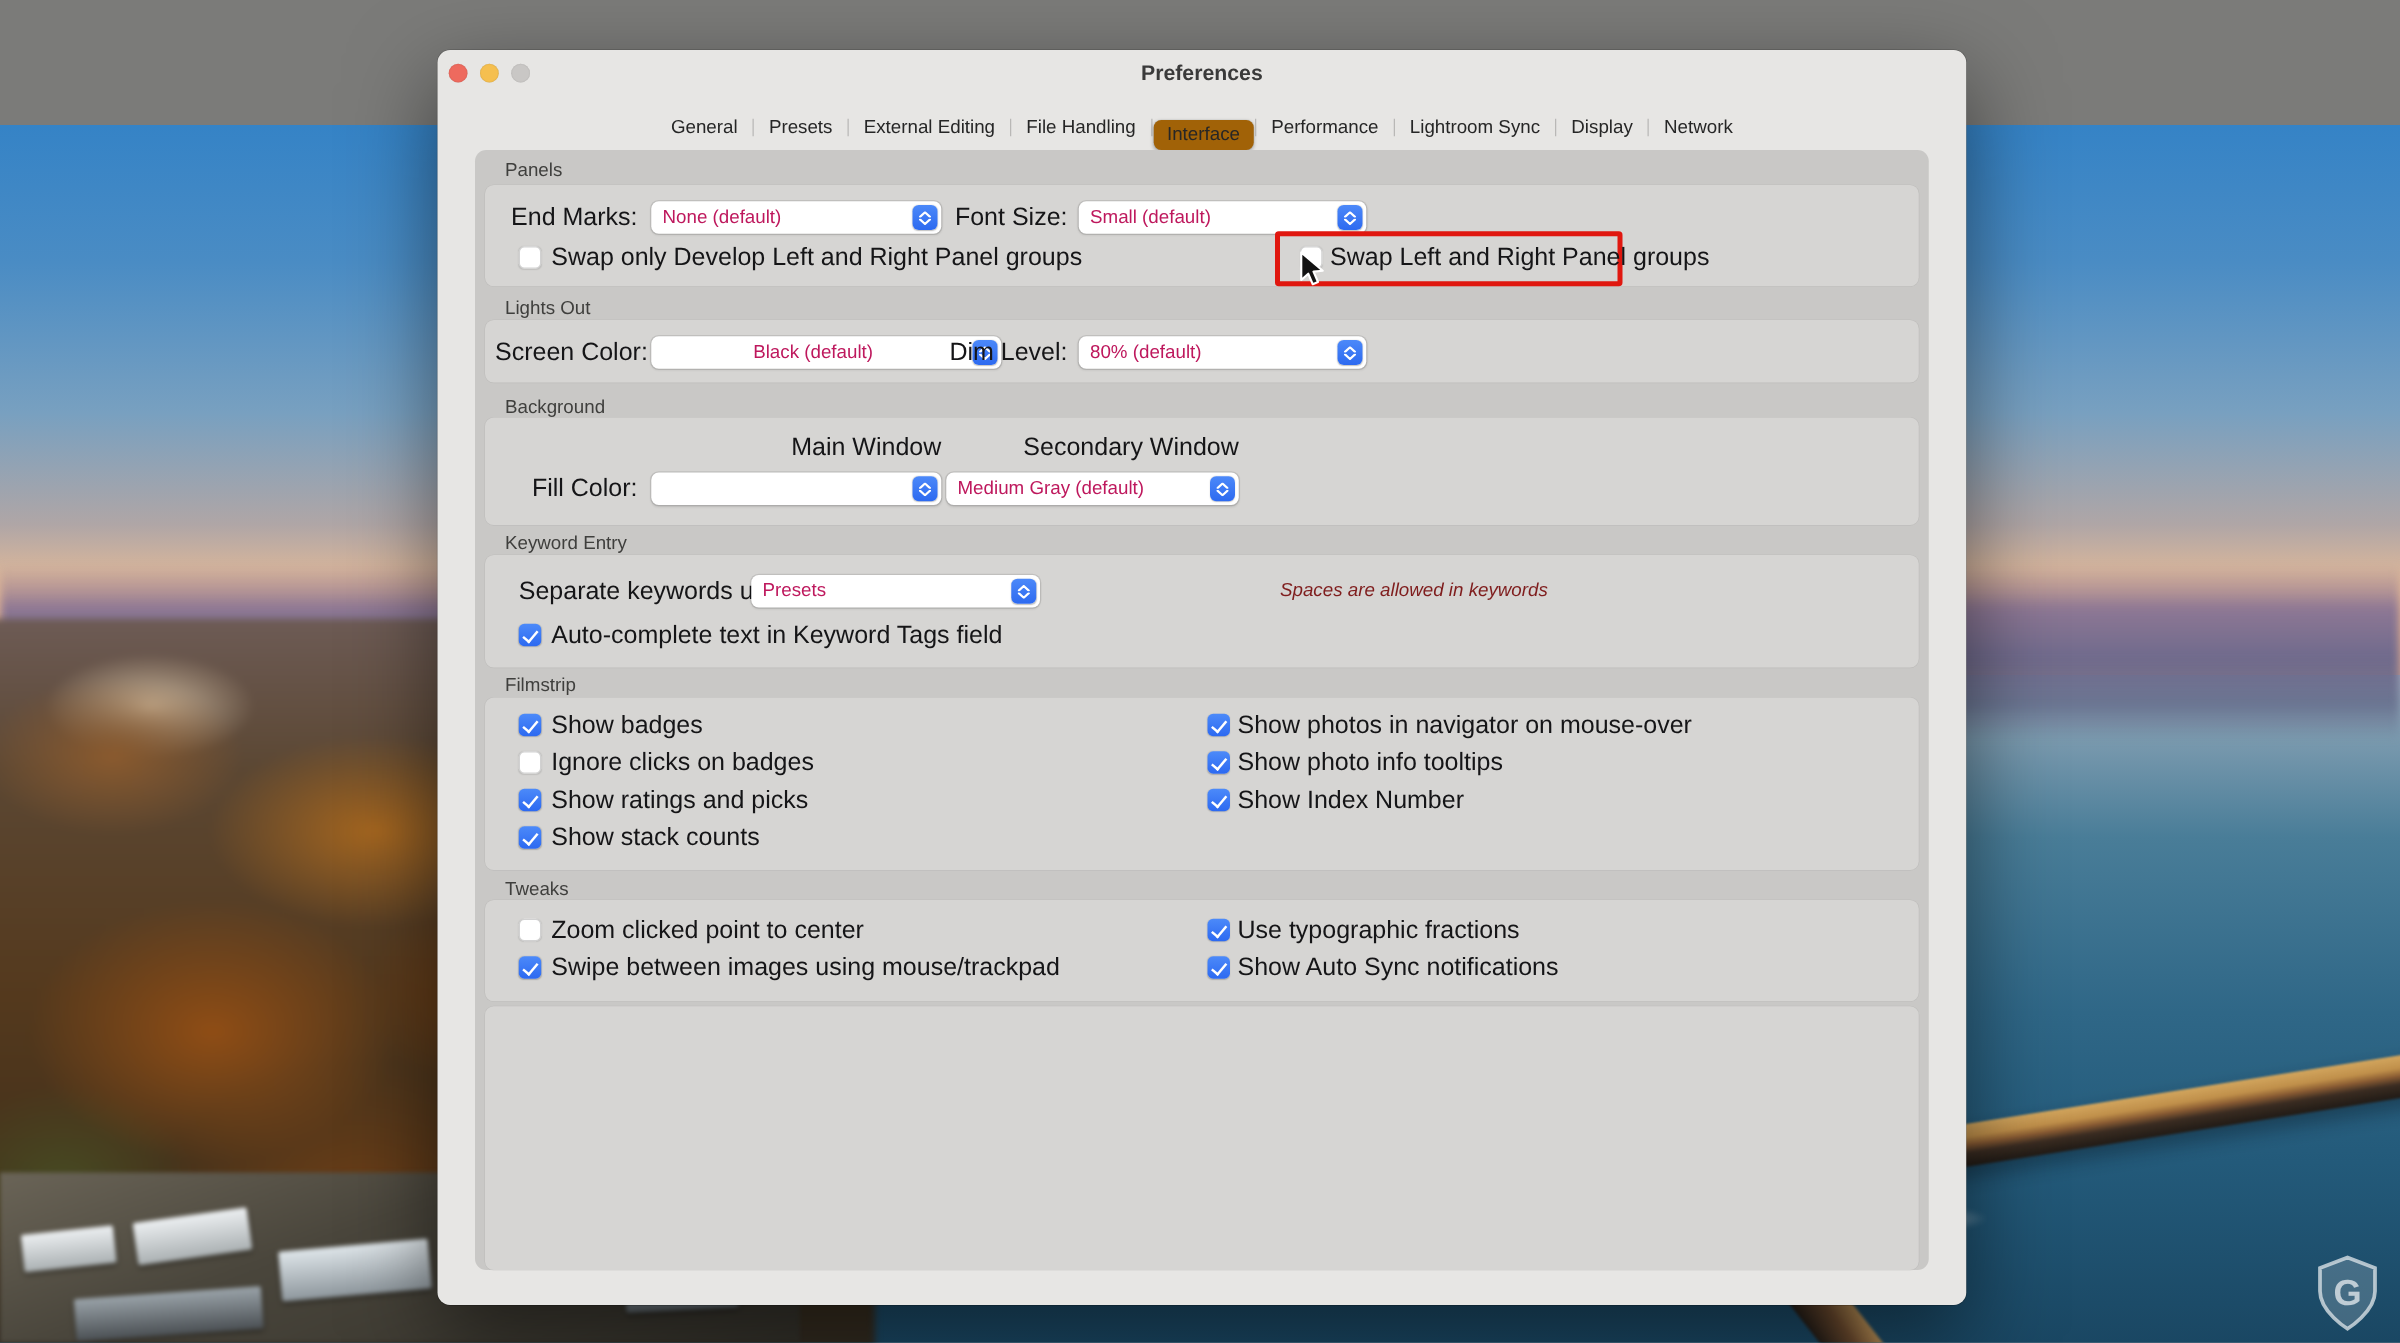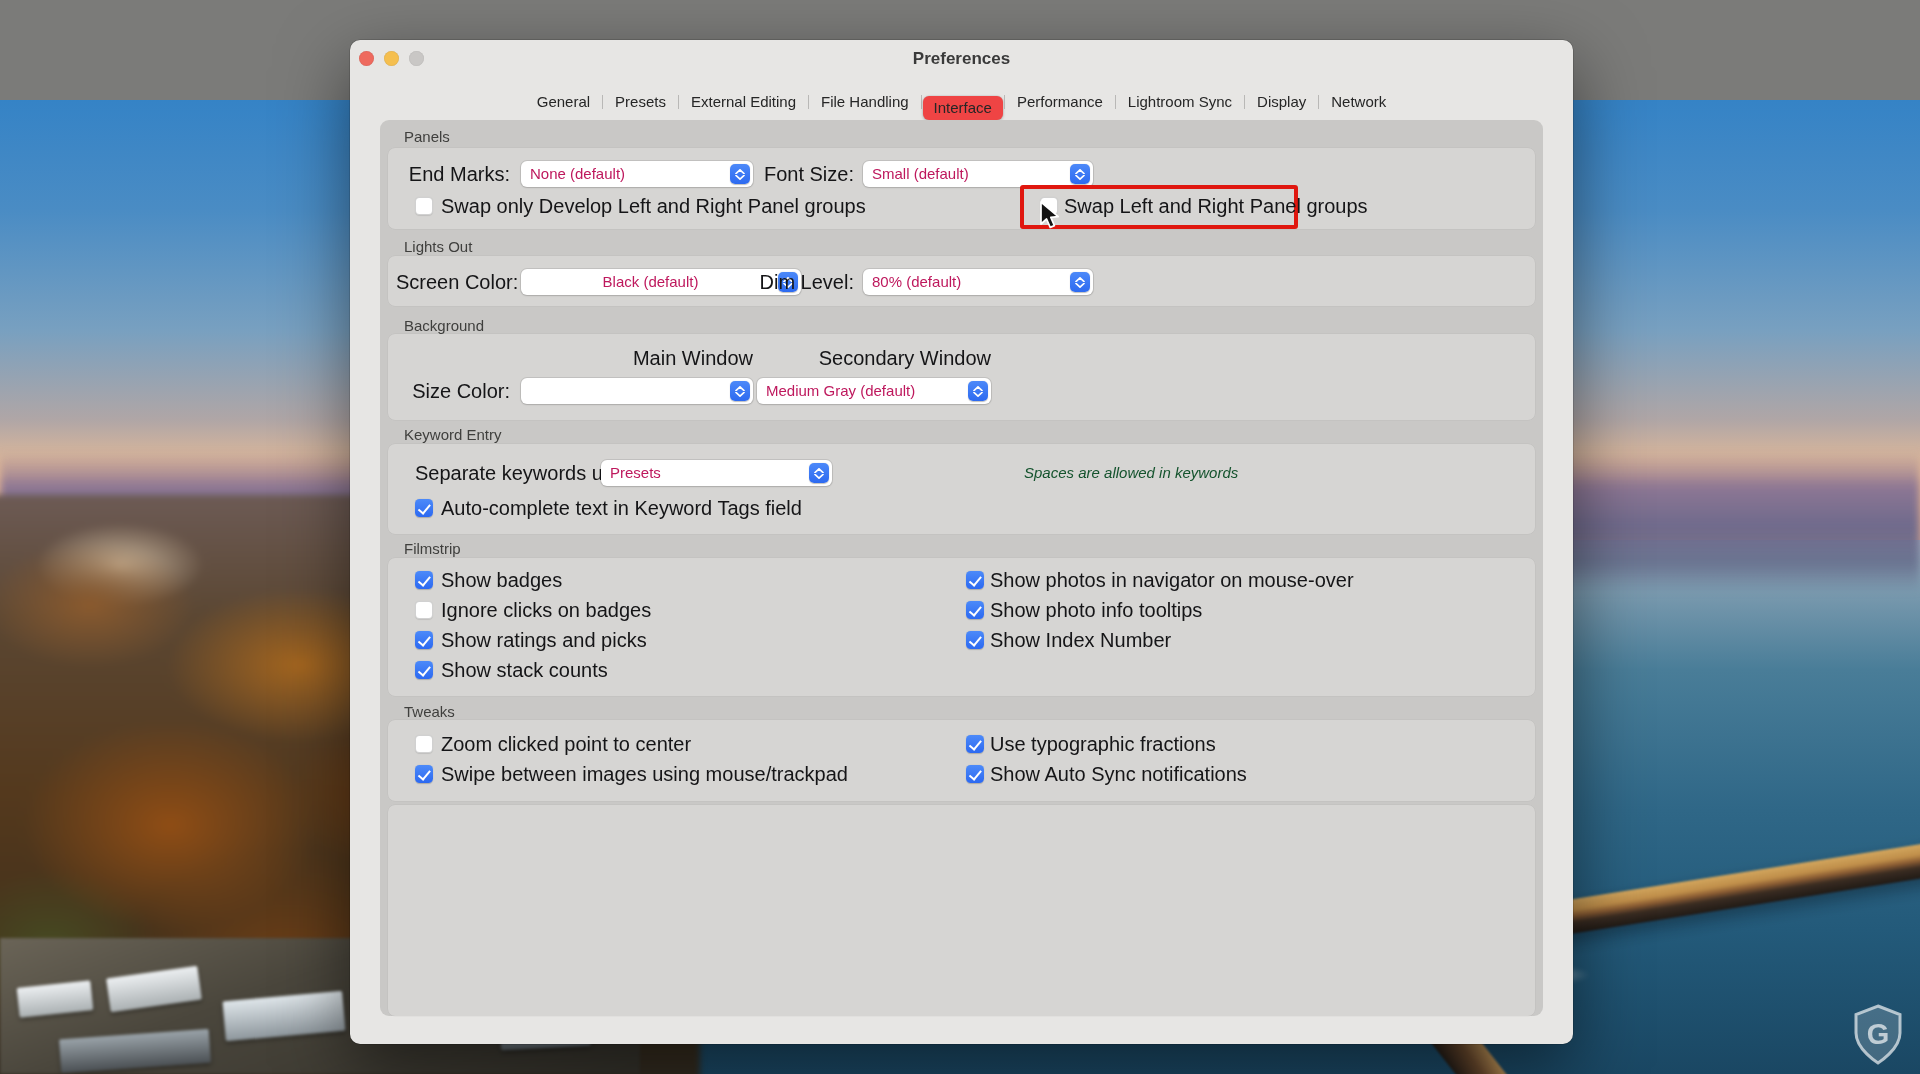--- a/index.html
+++ b/index.html
@@ -39,31 +39,31 @@
   .win { position:absolute; left:350px; top:40px; width:1223px; height:1004px; background:#e7e6e4; border-radius:10px;
     box-shadow:0 25px 70px rgba(0,0,0,.5), 0 0 0 0.5px rgba(0,0,0,.25); }
   .win-title { position:absolute; left:0; right:0; top:8px; height:22px; text-align:center; font-size:17px; font-weight:bold; color:#3a3a3a; line-height:22px; }
   .tl { position:absolute; top:11px; width:15px; height:15px; border-radius:50%; }
   .tl.red { left:9px; background:#ee6a5e; box-shadow:inset 0 0 1px rgba(0,0,0,.25); }
   .tl.yellow { left:34px; background:#f5bf4f; box-shadow:inset 0 0 1px rgba(0,0,0,.25); }
   .tl.gray { left:59px; background:#c9c7c5; box-shadow:inset 0 0 1px rgba(0,0,0,.2); }
 
   .tabbar { position:absolute; left:0; right:0; top:50px; height:24px; display:flex; justify-content:center; align-items:center; }
   .tab { font-size:15px; color:#262626; padding:3px 11px; border-radius:6px; line-height:18px; white-space:nowrap; }
-  .tab.checked { background:#ef4444; box-shadow:0 0 0 0.5px rgba(0,0,0,.06), 0 1px 3px rgba(0,0,0,.25);margin-top:12px; }
+  .tab.checked { background:#a16207; box-shadow:0 0 0 0.5px rgba(0,0,0,.06), 0 1px 3px rgba(0,0,0,.25);margin-top:12px; }
   .tabsep { width:1px; height:14px; background:#b9b8b6; margin:0 1px; }
 
   .content { position:absolute; left:30px; top:80px; width:1163px; height:896px; background:#c9c8c6; border-radius:9px; }
   .seclbl { position:absolute; left:24px; font-size:15px; color:#3f3f3d; line-height:22px; white-space:nowrap; }
   .gbox { position:absolute; left:8px; width:1147px; background:#d6d5d3; border-radius:7px; box-shadow:0 0 0 0.5px rgba(0,0,0,.05); }
 
   .lbl { position:absolute; font-size:20px; color:#151517; line-height:22px; white-space:nowrap; }
   .r { text-align:right; }
   .c { text-align:right; }
-  .note { position:absolute; font-size:15px; font-style:italic; color:#14532d; line-height:22px; white-space:nowrap; }
+  .note { position:absolute; font-size:15px; font-style:italic; color:#7f1d1d; line-height:22px; white-space:nowrap; }
 
   .dd { position:absolute; height:26px; background:#ffffff; border-radius:6px;
     box-shadow:0 0 0 1px rgba(0,0,0,.09), 0 1px 2px rgba(0,0,0,.12);
     font-size:15px; color:#be185d; line-height:26px; padding:0 30px 0 9px; white-space:nowrap; }
   .stepper { position:absolute; right:3px; top:3px; width:20px; height:20px; border-radius:5px;
     background:linear-gradient(#4c89f9,#2d6af0); display:flex; flex-direction:column; align-items:center; justify-content:center; gap:1px; box-shadow:0 0.5px 1px rgba(0,0,0,.25); }
 
   .cb { position:absolute; width:18px; height:18px; border-radius:4.5px; background:#ffffff;
     box-shadow:inset 0 0 0 1px rgba(0,0,0,.18), 0 0.5px 1px rgba(0,0,0,.1); }
   .cb.checked { background:linear-gradient(#4c8af9,#2c69f1); box-shadow:0 0.5px 1px rgba(0,0,0,.2); }
@@ -190,21 +190,21 @@
                 <path d="M1 0.5 L5 4.2 L9 0.5" fill="none" stroke="#fff" stroke-width="1.7" stroke-linecap="round" stroke-linejoin="round"></path>
               </svg>
           </span>
         </div>
       </div>
 
       <div class="seclbl" style="top:195px;">Background</div>
       <div class="gbox" style="top:214px;height:86px;">
         <div class="lbl c" style="left:133px;width:232px;top:13px;">Main Window</div>
         <div class="lbl c" style="left:369px;width:234px;top:13px;">Secondary Window</div>
-        <div class="lbl r" style="left:20px;width:102px;top:46px;">Size Color:</div>
+        <div class="lbl r" style="left:20px;width:102px;top:46px;">Fill Color:</div>
         <div class="dd" style="left:133px;top:44px;width:232px;">
           <span></span>
           <span class="stepper">
             <svg width="10" height="5" viewBox="0 0 10 5">
                 <path d="M1 4.5 L5 0.8 L9 4.5" fill="none" stroke="#fff" stroke-width="1.7" stroke-linecap="round" stroke-linejoin="round"></path>
               </svg>
             <svg width="10" height="5" viewBox="0 0 10 5">
                 <path d="M1 0.5 L5 4.2 L9 0.5" fill="none" stroke="#fff" stroke-width="1.7" stroke-linecap="round" stroke-linejoin="round"></path>
               </svg>
           </span>

